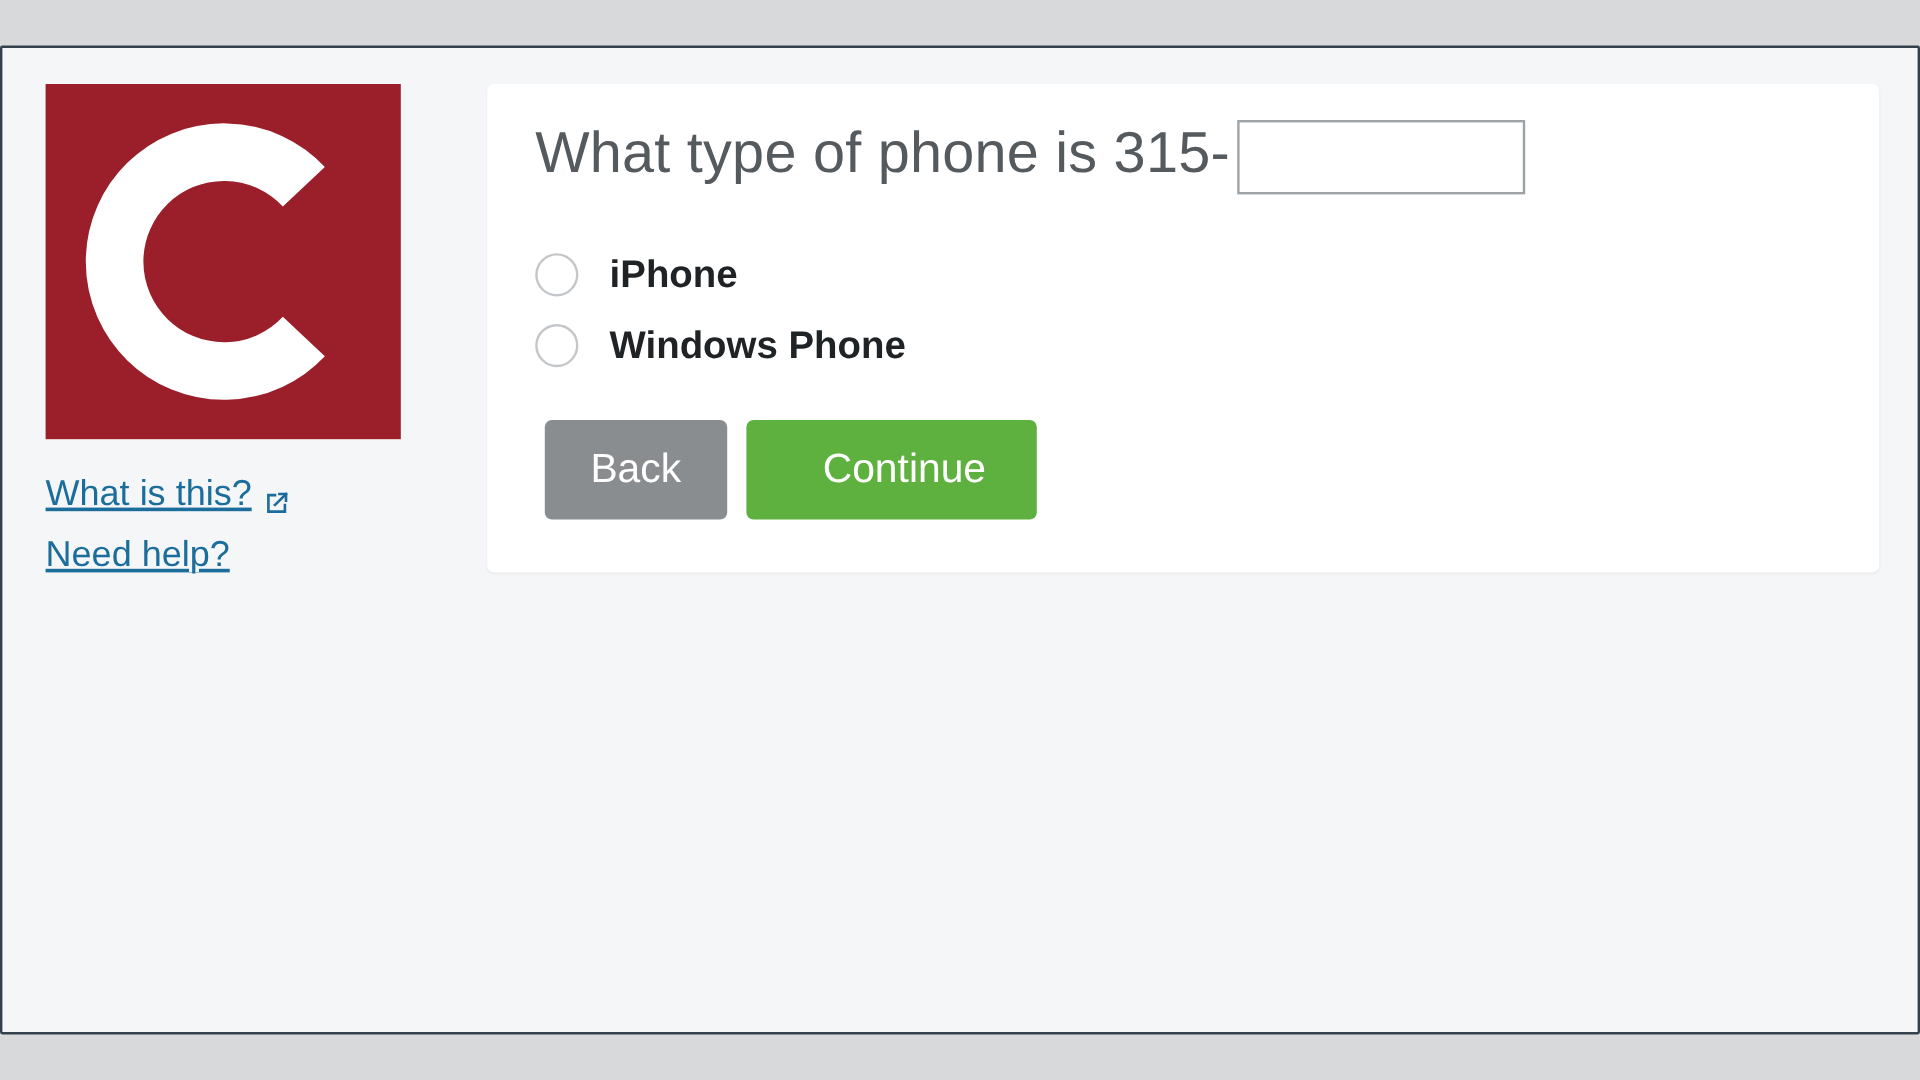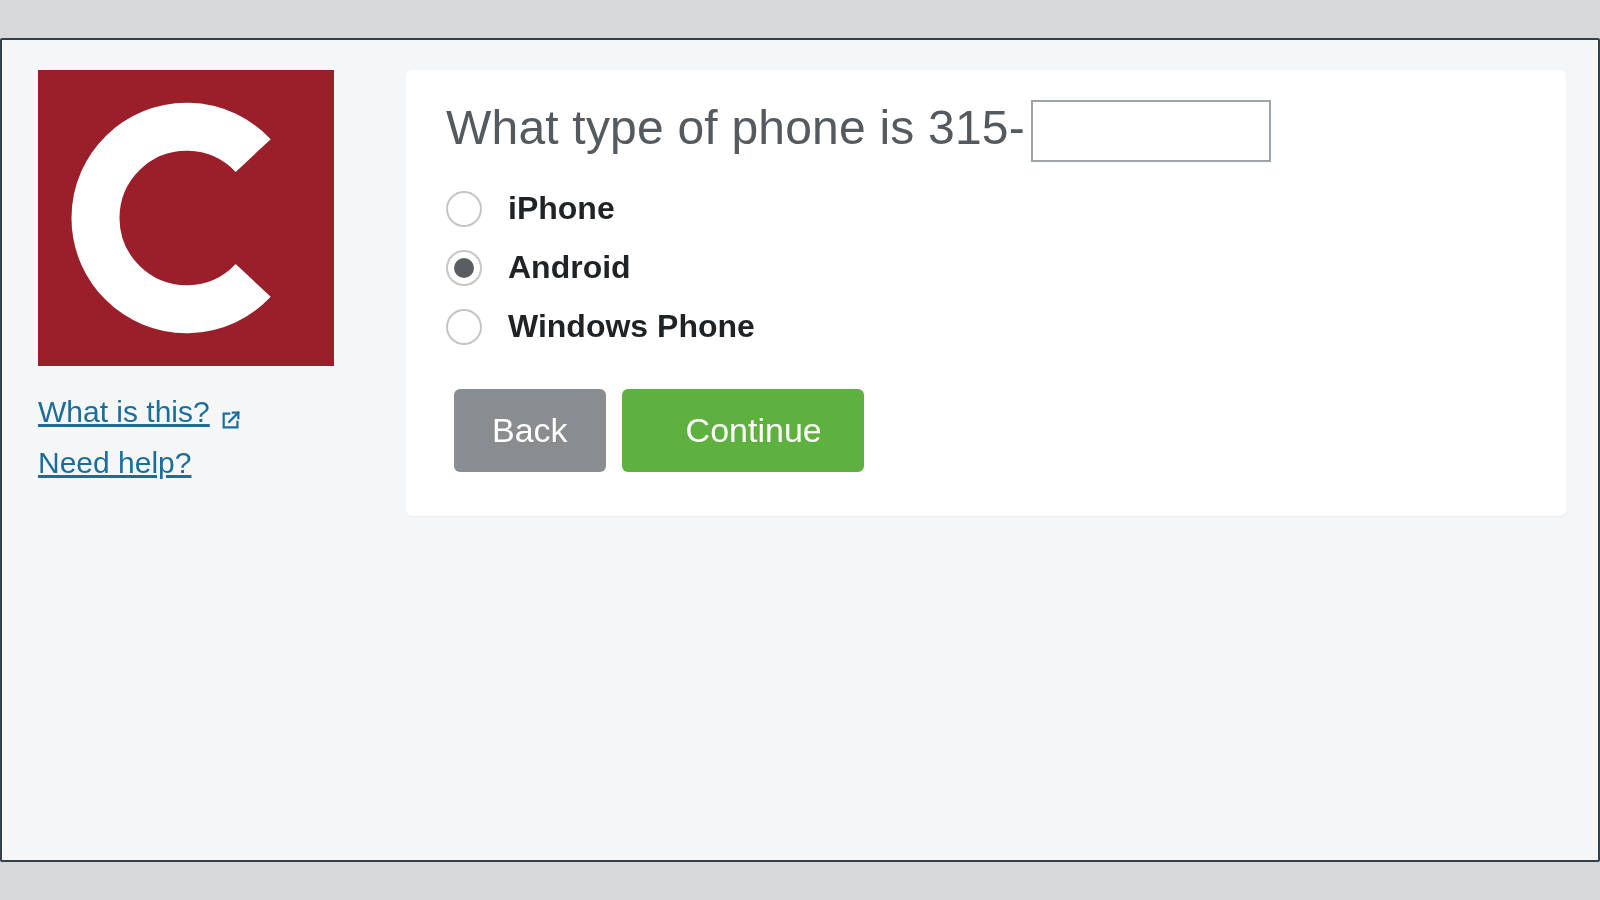--- a/index.html
+++ b/index.html
@@ -86,21 +86,21 @@
     width: 240px;
     height: 62px;
     border: 2px solid #9ea3a7;
     background: #fff;
     font-size: 34px;
     padding: 0 10px;
     color: #333;
     margin-left: 2px;
   }
   .options {
-    margin-top: 28px;
+    margin-top: 48px;
   }
   .option {
     display: flex;
     align-items: center;
     gap: 26px;
     margin-bottom: 22px;
     cursor: pointer;
   }
   .radio {
     width: 36px;
@@ -199,26 +199,20 @@
 
         <div class="options">
 
           <label class="option">
             <span class="radio"></span>
             <span class="opt-label">
               <span>iPhone</span><span class="sub"></span>
             </span>
           </label>
 
-          <label class="option">
-            <span class="radio selected"></span>
-            <span class="opt-label">
-              <span>Android</span><span class="sub"></span>
-            </span>
-          </label>
 
           <label class="option">
             <span class="radio"></span>
             <span class="opt-label">
               <span>Windows Phone</span><span class="sub"></span>
             </span>
           </label>
 
 
         </div>

